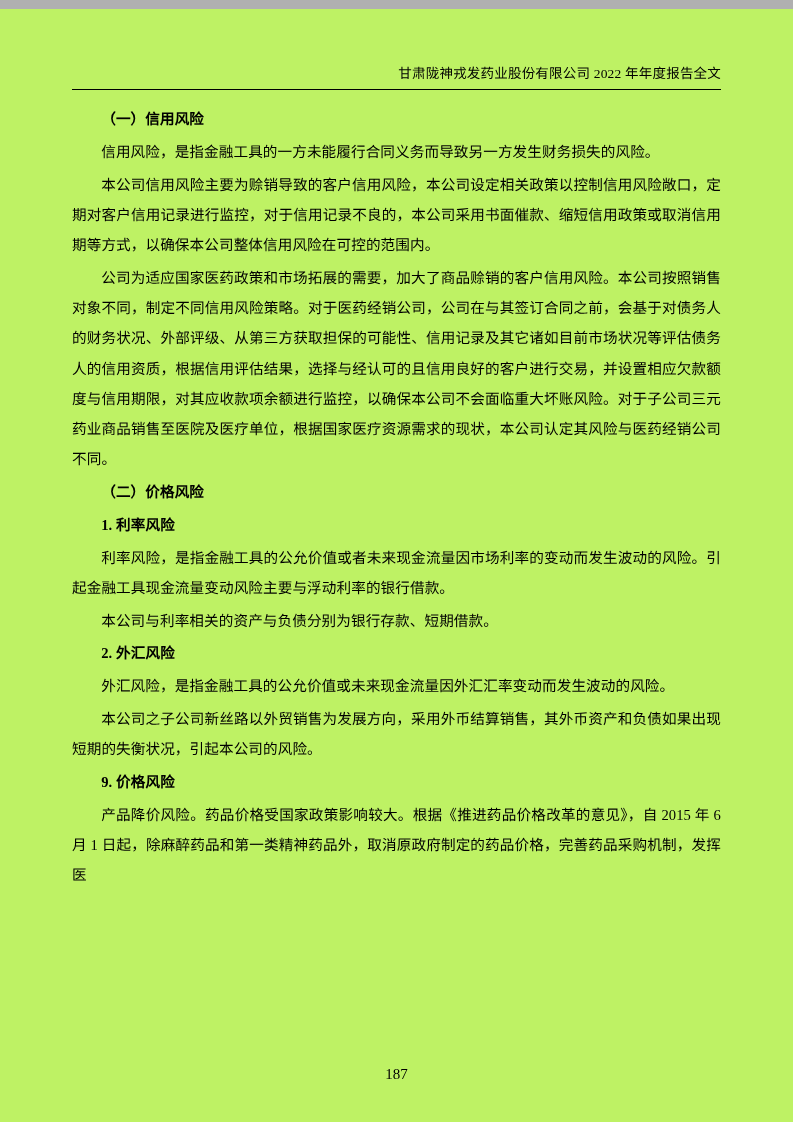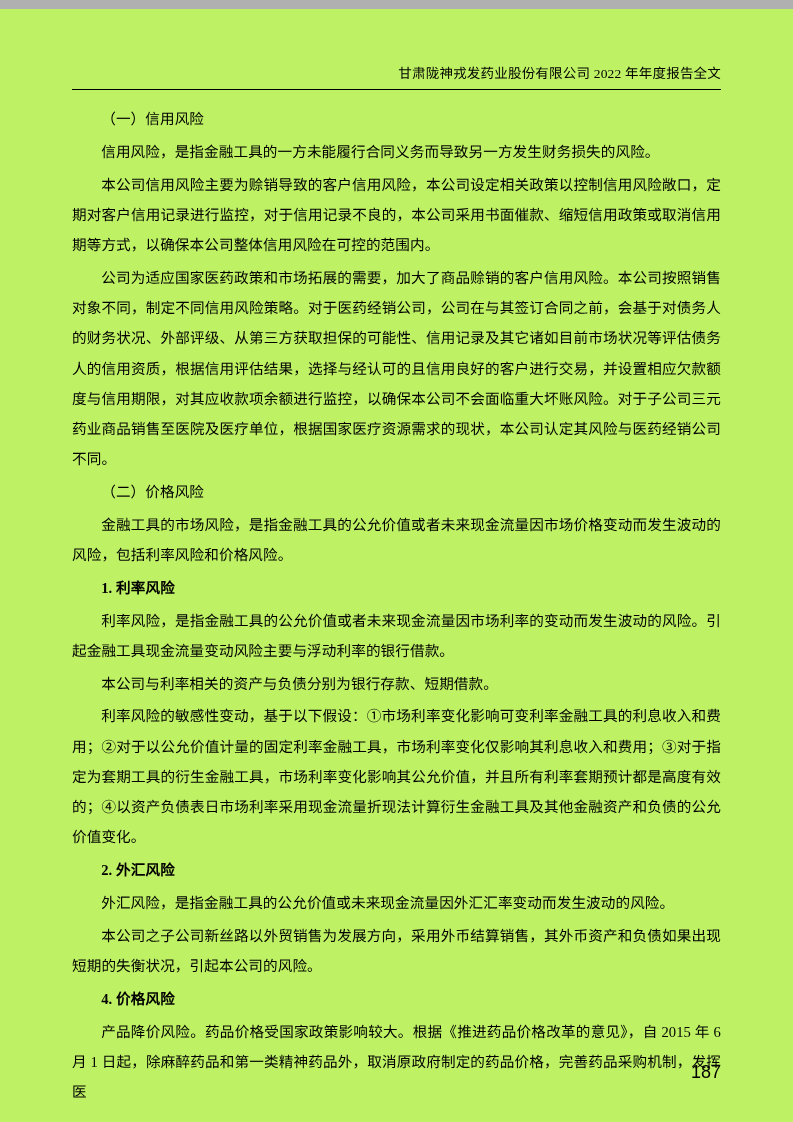--- a/index.html
+++ b/index.html
@@ -50,63 +50,61 @@
     line-height: 2.07;
     text-align: justify;
     text-justify: inter-ideograph;
     letter-spacing: 0.1px;
   }
   p.indent {
     text-indent: 2em;
   }
   p.heading {
     text-indent: 2em;
-    font-weight: normal;
+    font-weight: bold;
   }
   p.sub {
     text-indent: 2em;
     font-weight: bold;
   }
   .footer {
     position: absolute;
     left: 72px;
     right: 72px;
     bottom: 48px;
-    text-align: right;
-    font-size: 18px;
-    font-family: Liberation Sans, sans-serif;
+    text-align: center;
+    font-size: 15px;
+    font-family: Liberation Serif, serif;
   }
 </style>
 </head>
 <body>
 
 <div class="page">
 
   <div class="header">甘肃陇神戎发药业股份有限公司 2022 年年度报告全文</div>
   <div class="header-rule"></div>
 
   <div class="content">
 
     <p class="heading">（一）信用风险</p>
     <p class="indent">信用风险，是指金融工具的一方未能履行合同义务而导致另一方发生财务损失的风险。</p>
     <p class="indent">本公司信用风险主要为赊销导致的客户信用风险，本公司设定相关政策以控制信用风险敞口，定期对客户信用记录进行监控，对于信用记录不良的，本公司采用书面催款、缩短信用政策或取消信用期等方式，以确保本公司整体信用风险在可控的范围内。</p>
     <p class="indent">公司为适应国家医药政策和市场拓展的需要，加大了商品赊销的客户信用风险。本公司按照销售对象不同，制定不同信用风险策略。对于医药经销公司，公司在与其签订合同之前，会基于对债务人的财务状况、外部评级、从第三方获取担保的可能性、信用记录及其它诸如目前市场状况等评估债务人的信用资质，根据信用评估结果，选择与经认可的且信用良好的客户进行交易，并设置相应欠款额度与信用期限，对其应收款项余额进行监控，以确保本公司不会面临重大坏账风险。对于子公司三元药业商品销售至医院及医疗单位，根据国家医疗资源需求的现状，本公司认定其风险与医药经销公司不同。</p>
 
     <p class="heading">（二）价格风险</p>
-    <p class="indent">金融工具的市场风险，是指金融工具的公允价值或者未来现金流量因市场价格变动而发生波动的风险，包括利率风险和价格风险。</p>
 
     <p class="sub">1. 利率风险</p>
     <p class="indent">利率风险，是指金融工具的公允价值或者未来现金流量因市场利率的变动而发生波动的风险。引起金融工具现金流量变动风险主要与浮动利率的银行借款。</p>
     <p class="indent">本公司与利率相关的资产与负债分别为银行存款、短期借款。</p>
-    <p class="indent">利率风险的敏感性变动，基于以下假设：①市场利率变化影响可变利率金融工具的利息收入和费用；②对于以公允价值计量的固定利率金融工具，市场利率变化仅影响其利息收入和费用；③对于指定为套期工具的衍生金融工具，市场利率变化影响其公允价值，并且所有利率套期预计都是高度有效的；④以资产负债表日市场利率采用现金流量折现法计算衍生金融工具及其他金融资产和负债的公允价值变化。</p>
 
     <p class="sub">2. 外汇风险</p>
     <p class="indent">外汇风险，是指金融工具的公允价值或未来现金流量因外汇汇率变动而发生波动的风险。</p>
     <p class="indent">本公司之子公司新丝路以外贸销售为发展方向，采用外币结算销售，其外币资产和负债如果出现短期的失衡状况，引起本公司的风险。</p>
 
-    <p class="sub">4. 价格风险</p>
+    <p class="sub">9. 价格风险</p>
     <p class="indent">产品降价风险。药品价格受国家政策影响较大。根据《推进药品价格改革的意见》，自 2015 年 6 月 1 日起，除麻醉药品和第一类精神药品外，取消原政府制定的药品价格，完善药品采购机制，发挥医</p>
 
   </div>
 
   <div class="footer">187</div>
 
 </div>
 
 </body></html>

